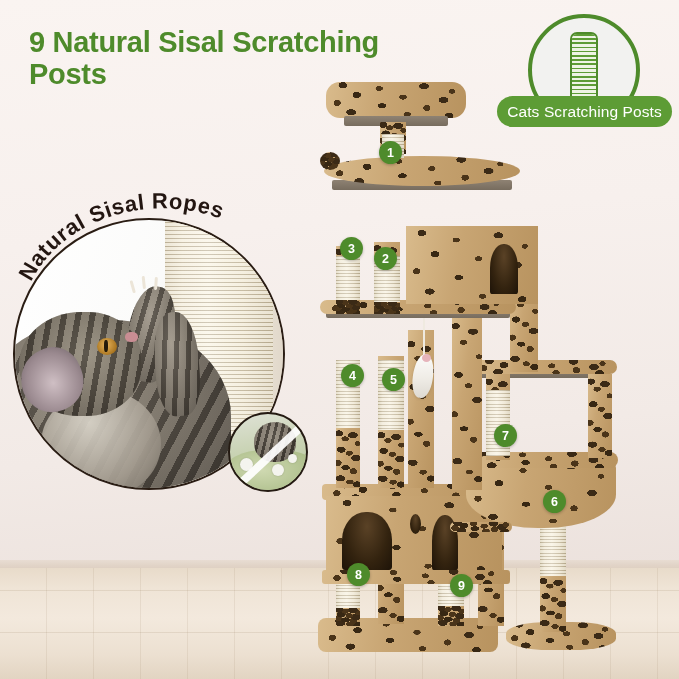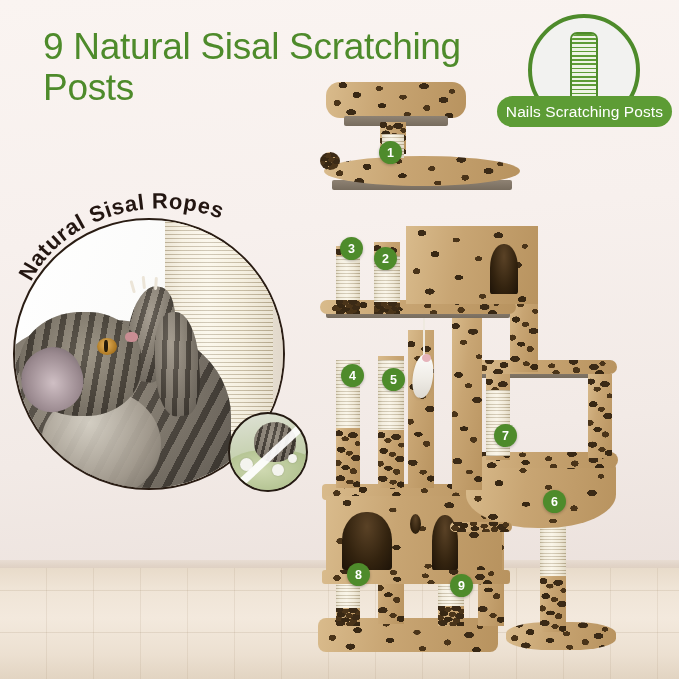--- a/index.html
+++ b/index.html
@@ -16,22 +16,22 @@
     background:linear-gradient(175deg,#faf4f1 0%,#f7f0ed 40%,#f2eae6 75%,#ece2dd 100%);}
   .baseboard{position:absolute;left:0;top:560px;width:679px;height:10px;
     background:linear-gradient(180deg,#e7dbd0,#d8c8b8);opacity:.85;}
   .floor{position:absolute;left:0;top:568px;width:679px;height:111px;
     background:linear-gradient(180deg,#e8dbca 0%,#efe4d6 18%,#f3e9dd 45%,#ece0d1 78%,#e2d4c2 100%);}
   .floor::after{content:"";position:absolute;inset:0;
     background:repeating-linear-gradient(90deg,rgba(160,135,105,.00) 0px,rgba(160,135,105,.00) 46px,rgba(150,125,95,.13) 46px,rgba(150,125,95,.13) 47px);}
   .floorline{position:absolute;left:0;width:679px;height:1px;background:rgba(150,125,95,.16);}
 
   
-  .headline{position:absolute;left:43px;top:26px;width:430px;
-    color:#4e8b2b;font-weight:normal;font-size:37px;line-height:1.12;letter-spacing:-.3px;}
+  .headline{position:absolute;left:29px;top:26px;width:430px;
+    color:#4e8b2b;font-weight:bold;font-size:29px;line-height:1.12;letter-spacing:-.3px;}
   .subhead{position:absolute;left:30px;top:103px;width:420px;
     color:#4c4a49;font-size:20px;letter-spacing:.2px;}
 
   
   .seal{position:absolute;left:497px;top:14px;width:175px;height:118px;}
   .seal-circle{position:absolute;left:31px;top:0;width:112px;height:112px;border-radius:50%;
     background:#f2f2f0;border:4px solid #4e8b2b;box-sizing:border-box;}
   .seal-post{position:absolute;left:73px;top:18px;width:28px;height:76px;border-radius:7px;
     background:#eef3e6;border:2.2px solid #4e8b2b;box-sizing:border-box;overflow:hidden;}
   .seal-post::after{content:"";position:absolute;inset:0;
@@ -142,21 +142,21 @@
   <div class="floor">
     <div class="floorline" style="top:22px"></div>
     <div class="floorline" style="top:64px"></div>
   </div>
 
   <div class="headline">9 Natural Sisal Scratching Posts</div>
 
   <div class="seal">
     <div class="seal-circle"></div>
     <div class="seal-post"></div>
-    <div class="seal-pill">Nails Scratching Posts</div>
+    <div class="seal-pill">Cats Scratching Posts</div>
   </div>
 
   <div class="photo">
     <div class="p-wallr"></div>
     <div class="p-post"></div>
     <div class="cat-body"></div>
     <div class="cat-chest"></div>
     <div class="paw paw-a"></div>
     <div class="paw paw-b"></div>
     <div class="claw" style="left:118px;top:60px;transform:rotate(-16deg)"></div>

